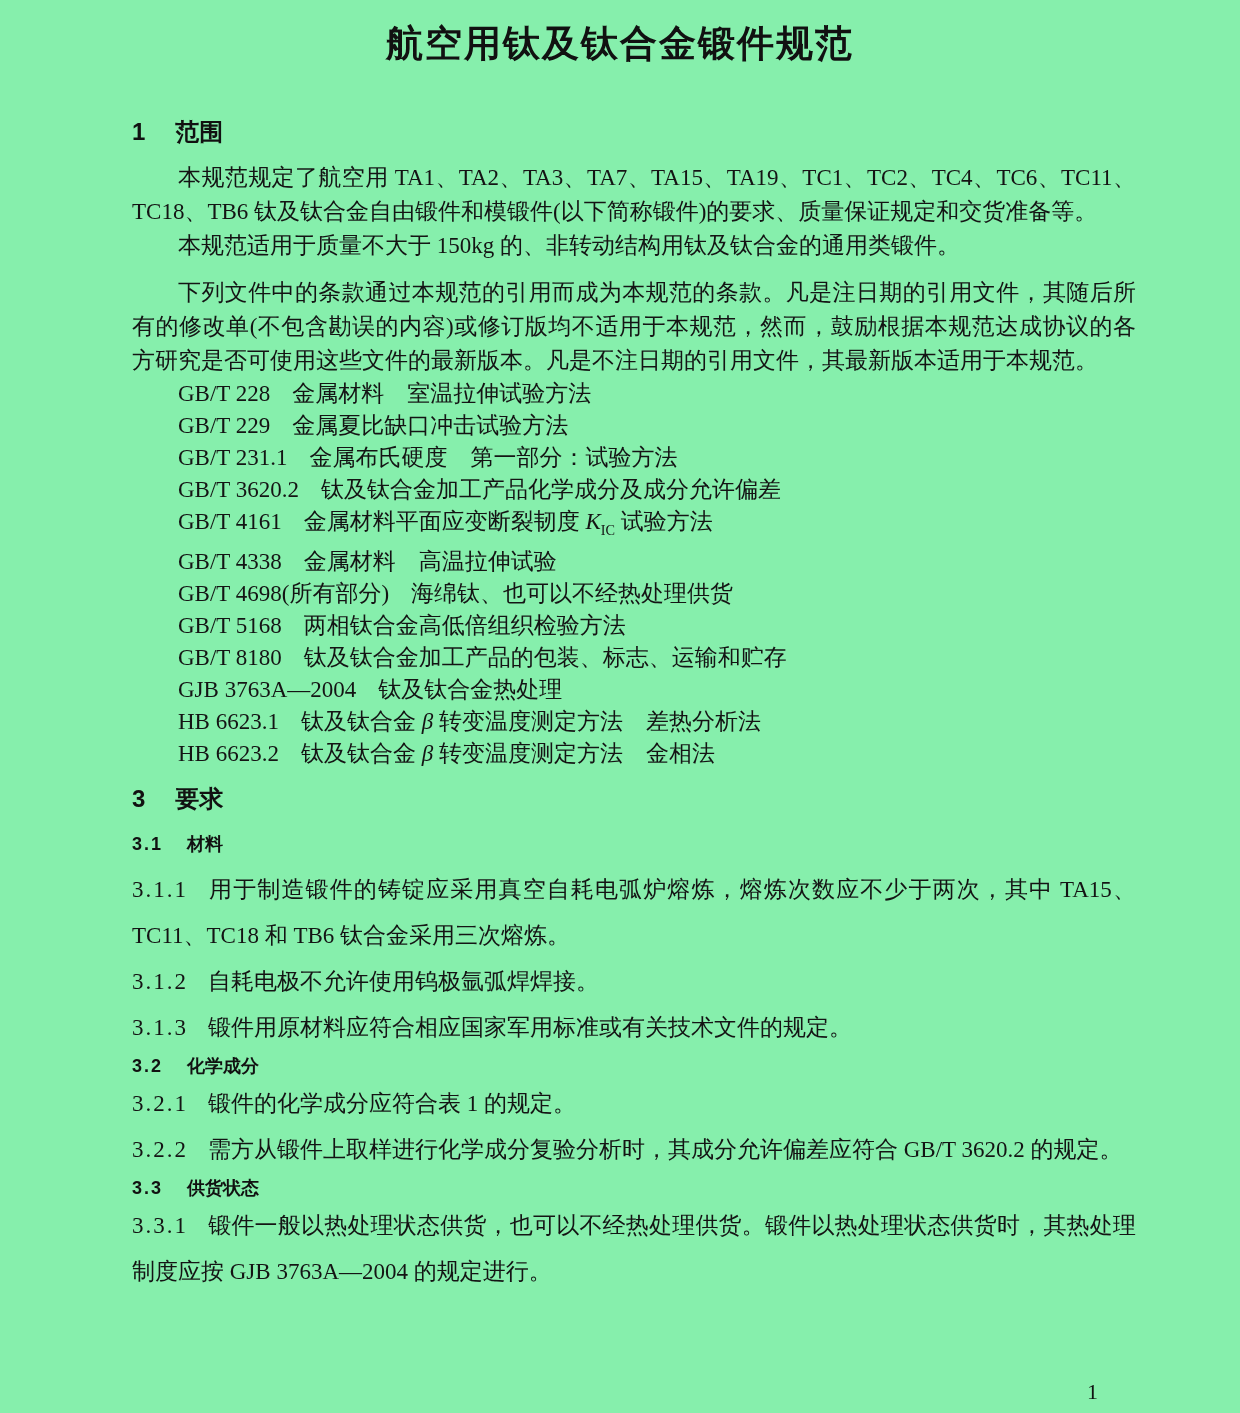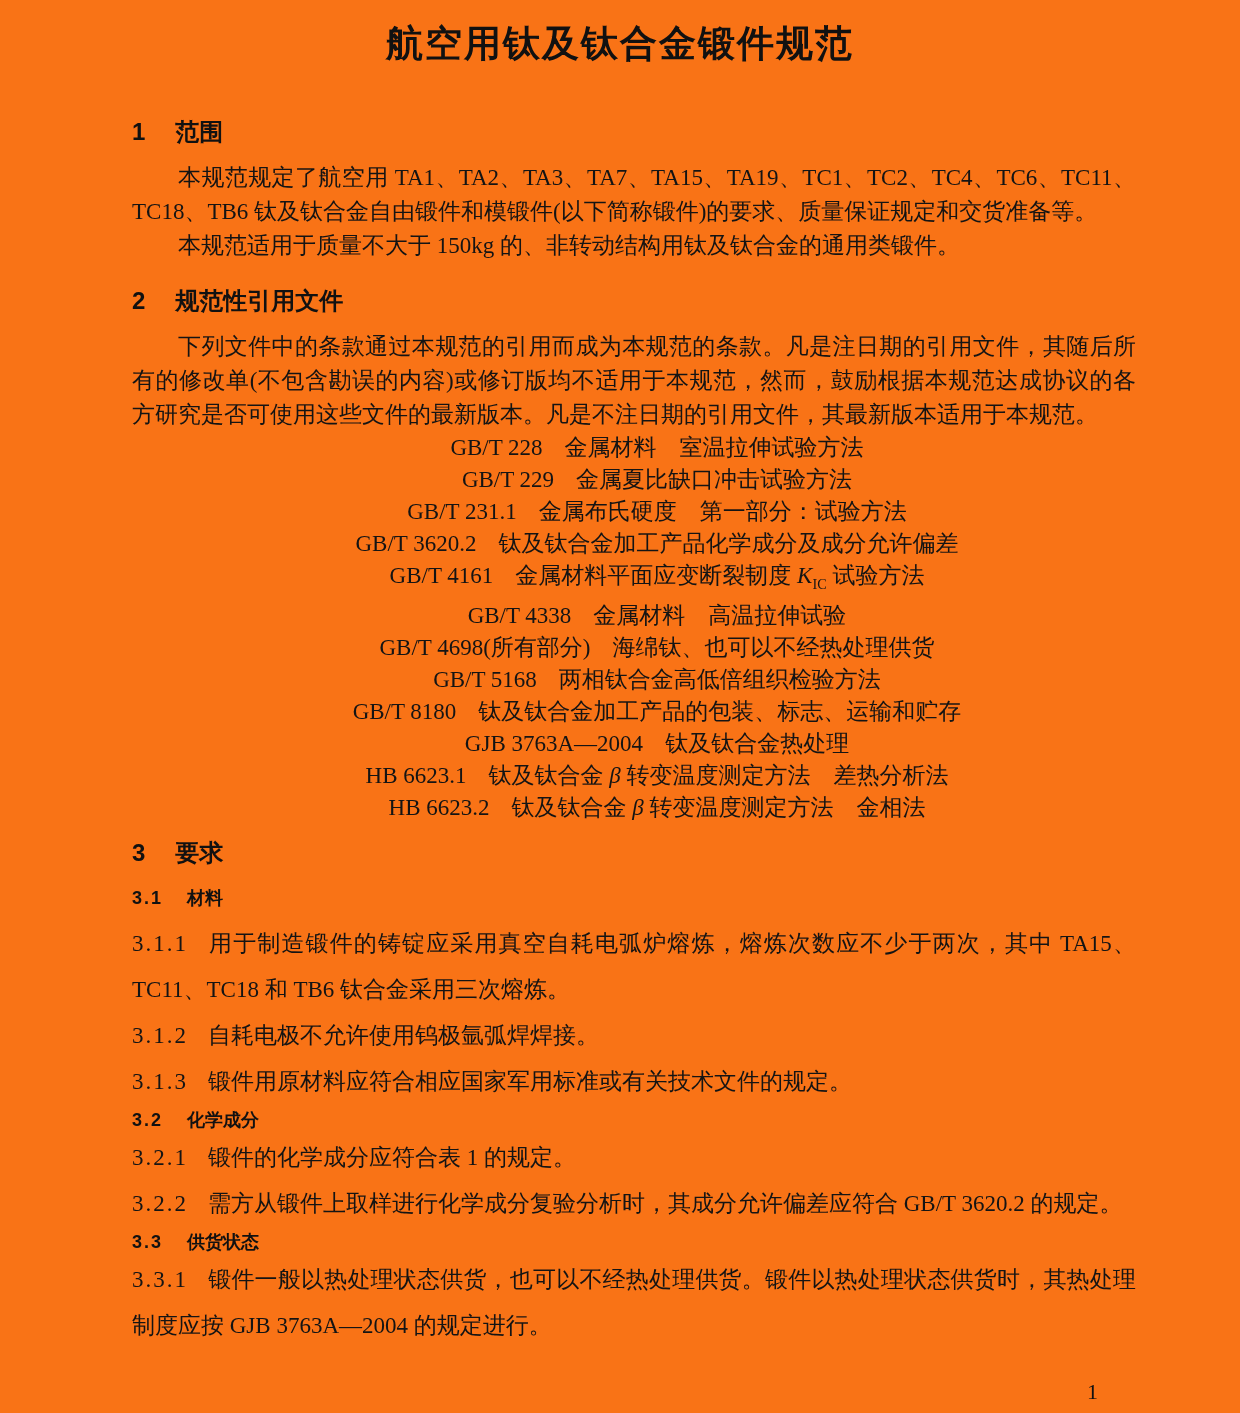--- a/index.html
+++ b/index.html
@@ -7,21 +7,21 @@
   body {
     width: 1240px;
     background: #ffffff;
     color: #141414;
     font-family: "Liberation Serif", "DejaVu Serif", serif;
   }
   .page {
     position: relative;
     width: 1240px;
     height: 1413px;
-    background: #f97316;
+    background: #86efac;
     overflow: hidden;
   }
   .doc-title {
     margin: 20px 0 0 0;
     text-align: center;
     font-family: "Liberation Sans", "DejaVu Sans", sans-serif;
     font-weight: bold;
     font-size: 37px;
     letter-spacing: 2px;
     line-height: 48px;
@@ -70,21 +70,20 @@
     margin: 0;
     text-align: justify;
   }
   .clause .cnum { letter-spacing: 2px; margin-right: 20px; }
   
   .ref-list { margin: 0; padding: 0 0 0 46px; }
   .ref {
     font-size: 23px;
     line-height: 32px;
     white-space: nowrap;
-    text-align: center;
   }
   .ref-code { margin-right: 22px; }
   .sym { font-style: italic; font-family: "Liberation Serif", "DejaVu Serif", serif; }
   sub.symsub { font-size: 0.62em; }
   .page-number {
     position: absolute;
     right: 142px;
     bottom: 8px;
     font-size: 22px;
     color: #111;
@@ -98,23 +97,20 @@
   <h1 class="doc-title">航空用钛及钛合金锻件规范</h1>
 
   <div class="content">
 
     <h2 class="h-sec mt-s1">
       <span class="hnum">1</span><span>范围</span>
     </h2>
     <p class="para mt-p">本规范规定了航空用 TA1、TA2、TA3、TA7、TA15、TA19、TC1、TC2、TC4、TC6、TC11、TC18、TB6 钛及钛合金自由锻件和模锻件(以下简称锻件)的要求、质量保证规定和交货准备等。</p>
     <p class="para">本规范适用于质量不大于 150kg 的、非转动结构用钛及钛合金的通用类锻件。</p>
 
-    <h2 class="h-sec mt-s2">
-      <span class="hnum">2</span><span>规范性引用文件</span>
-    </h2>
     <p class="para mt-p">下列文件中的条款通过本规范的引用而成为本规范的条款。凡是注日期的引用文件，其随后所有的修改单(不包含勘误的内容)或修订版均不适用于本规范，然而，鼓励根据本规范达成协议的各方研究是否可使用这些文件的最新版本。凡是不注日期的引用文件，其最新版本适用于本规范。</p>
 
     <div class="ref-list">
       <div class="ref">
         <span class="ref-code">GB/T 228</span><span>金属材料　室温拉伸试验方法</span>
       </div>
       <div class="ref">
         <span class="ref-code">GB/T 229</span><span>金属夏比缺口冲击试验方法</span>
       </div>
       <div class="ref">

